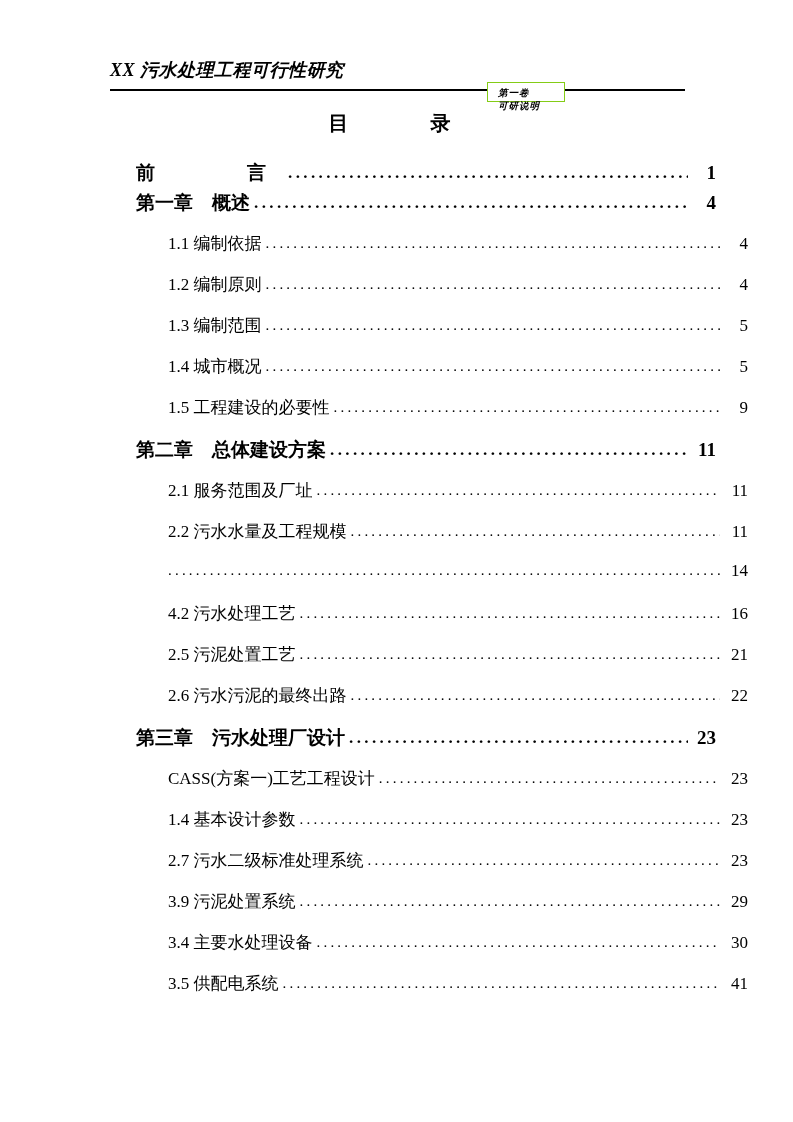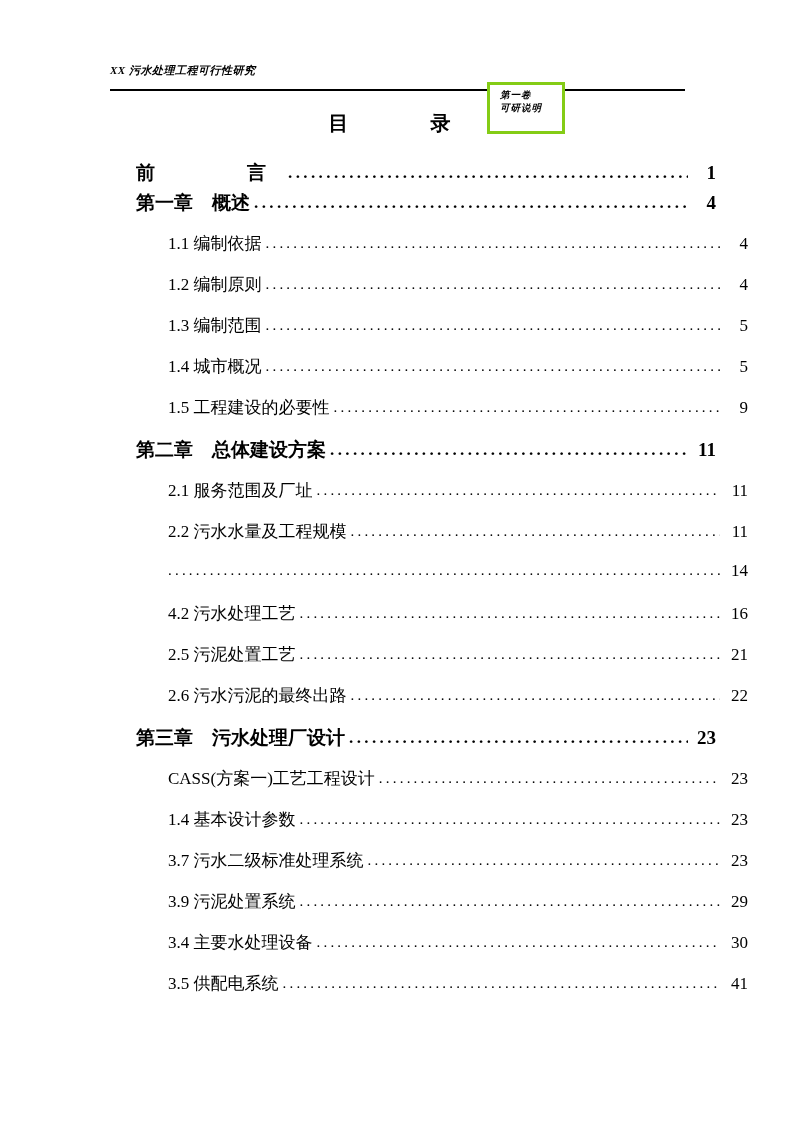--- a/index.html
+++ b/index.html
@@ -26,21 +26,21 @@
   
   .header {
     position: absolute;
     left: 110px;
     top: 62px;
     width: 575px;
     height: 34px;
   }
   .header-text {
     font-family: "Liberation Serif", "DejaVu Serif", serif;
-    font-size: 11px;
+    font-size: 18px;
     font-weight: bold;
     font-style: italic;
     letter-spacing: 0.5px;
     line-height: 16px;
     white-space: nowrap;
   }
   .header-rule {
     position: absolute;
     left: 0;
     top: 27px;
@@ -48,22 +48,22 @@
     border-top: 2px solid #000;
     height: 0;
   }
 
   
   .stamp {
     position: absolute;
     left: 487px;
     top: 82px;
     width: 78px;
-    height: 52px;
-    border: 3px solid #84cc16;
+    height: 20px;
+    border: 1px solid #84cc16;
     background: #ffffff;
     box-sizing: border-box;
     padding: 4px 0 0 10px;
     z-index: 5;
   }
   .stamp div {
     font-family: "Liberation Serif", "DejaVu Serif", serif;
     font-size: 9.5px;
     font-weight: bold;
     font-style: italic;
@@ -237,21 +237,21 @@
         <span class="toc-label">CASS(方案一)工艺工程设计</span>
         <span class="toc-dots">............................................................................................................................................</span>
         <span class="toc-page">23</span>
       </div>
       <div class="toc-row lvl2">
         <span class="toc-label">1.4 基本设计参数</span>
         <span class="toc-dots">............................................................................................................................................</span>
         <span class="toc-page">23</span>
       </div>
       <div class="toc-row lvl2">
-        <span class="toc-label">3.7 污水二级标准处理系统</span>
+        <span class="toc-label">2.7 污水二级标准处理系统</span>
         <span class="toc-dots">............................................................................................................................................</span>
         <span class="toc-page">23</span>
       </div>
       <div class="toc-row lvl2">
         <span class="toc-label">3.9 污泥处置系统</span>
         <span class="toc-dots">............................................................................................................................................</span>
         <span class="toc-page">29</span>
       </div>
       <div class="toc-row lvl2">
         <span class="toc-label">3.4 主要水处理设备</span>

